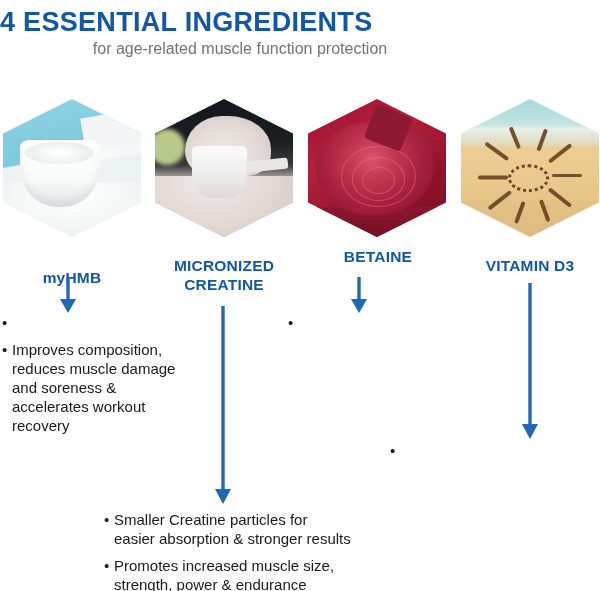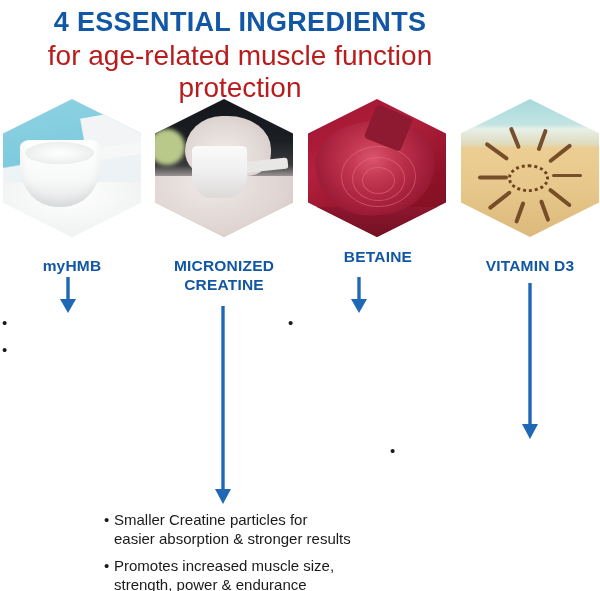--- a/index.html
+++ b/index.html
@@ -7,29 +7,28 @@
     width: 600px; height: 591px;
     background: #ffffff;
     font-family: "Liberation Sans", sans-serif;
     overflow: hidden;
   }
   #root { position: relative; width: 600px; height: 591px; }
 
   
   .title-main {
     position: absolute; top: 7px; left: 0; width: 480px;
-    text-align: center;
     font-size: 27px; font-weight: bold; letter-spacing: .3px;
     color: #1257a5;
   }
   .title-sub {
     position: absolute; top: 40px; left: 0; width: 480px;
     text-align: center;
-    font-size: 28px; font-weight: normal;
-    color: #b91c1c;
+    font-size: 16px; font-weight: normal;
+    color: #737373;
   }
 
   
   .hex {
     position: absolute;
     width: 138px; height: 138px;
     -webkit-clip-path: polygon(50% 0%, 100% 25%, 100% 75%, 50% 100%, 0% 75%, 0% 25%);
     clip-path: polygon(50% 0%, 100% 25%, 100% 75%, 50% 100%, 0% 75%, 0% 25%);
     overflow: hidden;
   }
@@ -162,21 +161,21 @@
       <div class="vd-ray" style="left:42%; top:35%; width:17%; transform:rotate(-112deg);"></div>
       <div class="vd-ray" style="left:34%; top:43%; width:20%; transform:rotate(-144deg);"></div>
       <div class="vd-ray" style="left:34%; top:56%; width:22%; transform:rotate(180deg);"></div>
       <div class="vd-ray" style="left:36%; top:66%; width:20%; transform:rotate(142deg);"></div>
       <div class="vd-ray" style="left:46%; top:73%; width:17%; transform:rotate(110deg);"></div>
       <div class="vd-ray" style="left:58%; top:72%; width:17%; transform:rotate(70deg);"></div>
       <div class="vd-ray" style="left:64%; top:64%; width:20%; transform:rotate(38deg);"></div>
     </div>
   </div>
 
-  <div class="ing-label" style="left:2px; top:256px; width:140px;">myHMB</div>
+  <div class="ing-label" style="left:2px; top:268px; width:140px;">myHMB</div>
 
   <div class="ing-label" style="left:150px; top:256px; width:148px; white-space:pre-line;">MICRONIZED
 CREATINE</div>
 
   <div class="ing-label" style="left:308px; top:247px; width:140px;">BETAINE</div>
 
   <div class="ing-label" style="left:460px; top:256px; width:140px;text-align:center;">VITAMIN D3</div>
 
   <svg class="arrow" style="left:56px; top:276px;" width="24" height="40">
     <line x1="12" y1="1" x2="12" y2="25" stroke="#1f68b5" stroke-width="3.4"></line>
@@ -198,20 +197,25 @@
     <polygon points="4,142 20,142 12,157" fill="#1f68b5"></polygon>
   </svg>
 
   <div class="bullets" style="left:2px; top:313px; width:210px;">
     <div class="bullet-row">
       <span class="bullet-dot">•</span>
     </div>
     <div class="bl-gap"></div>
     <div class="bullet-row">
       <span class="bullet-dot">•</span>
+      <span class="bullet-text">Improves composition,
+reduces muscle damage
+and soreness &amp;
+accelerates workout
+recovery</span>
     </div>
   </div>
 
   <div class="bullets" style="left:288px; top:313px; width:200px;">
     <div class="bullet-row">
       <span class="bullet-dot">•</span>
     </div>
   </div>
 
   <div class="bullets" style="left:390px; top:441px; width:212px;">

